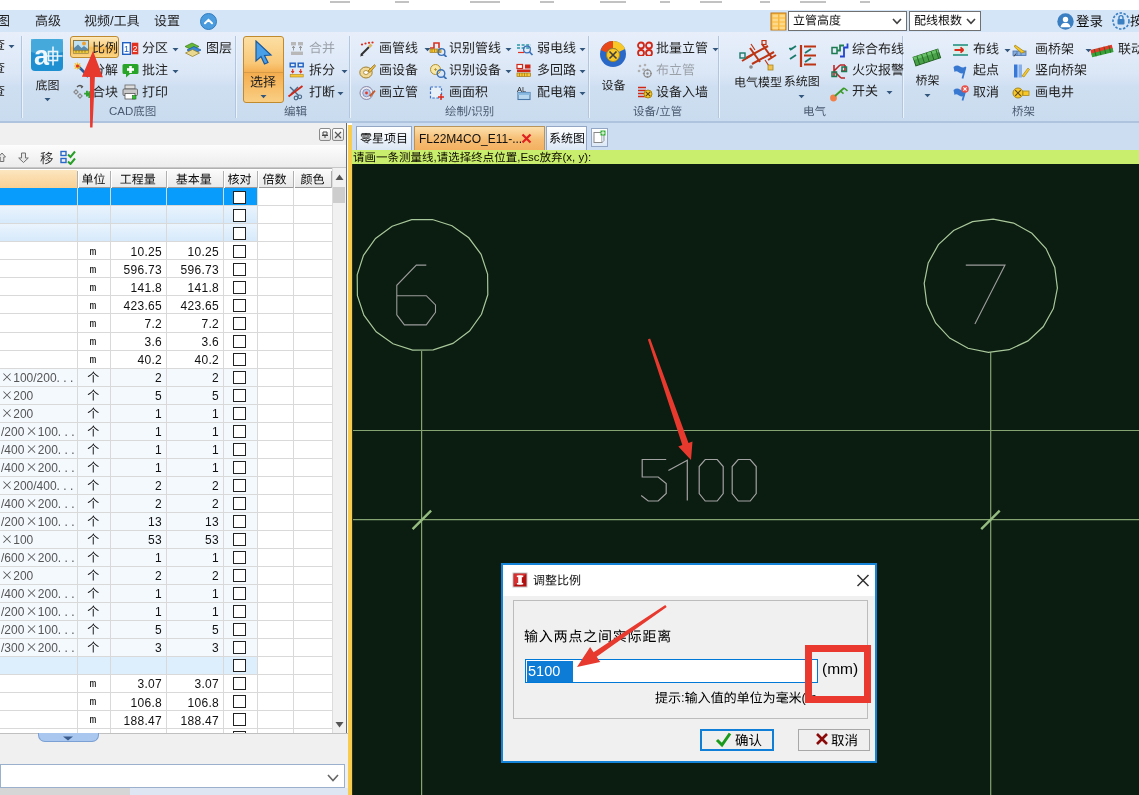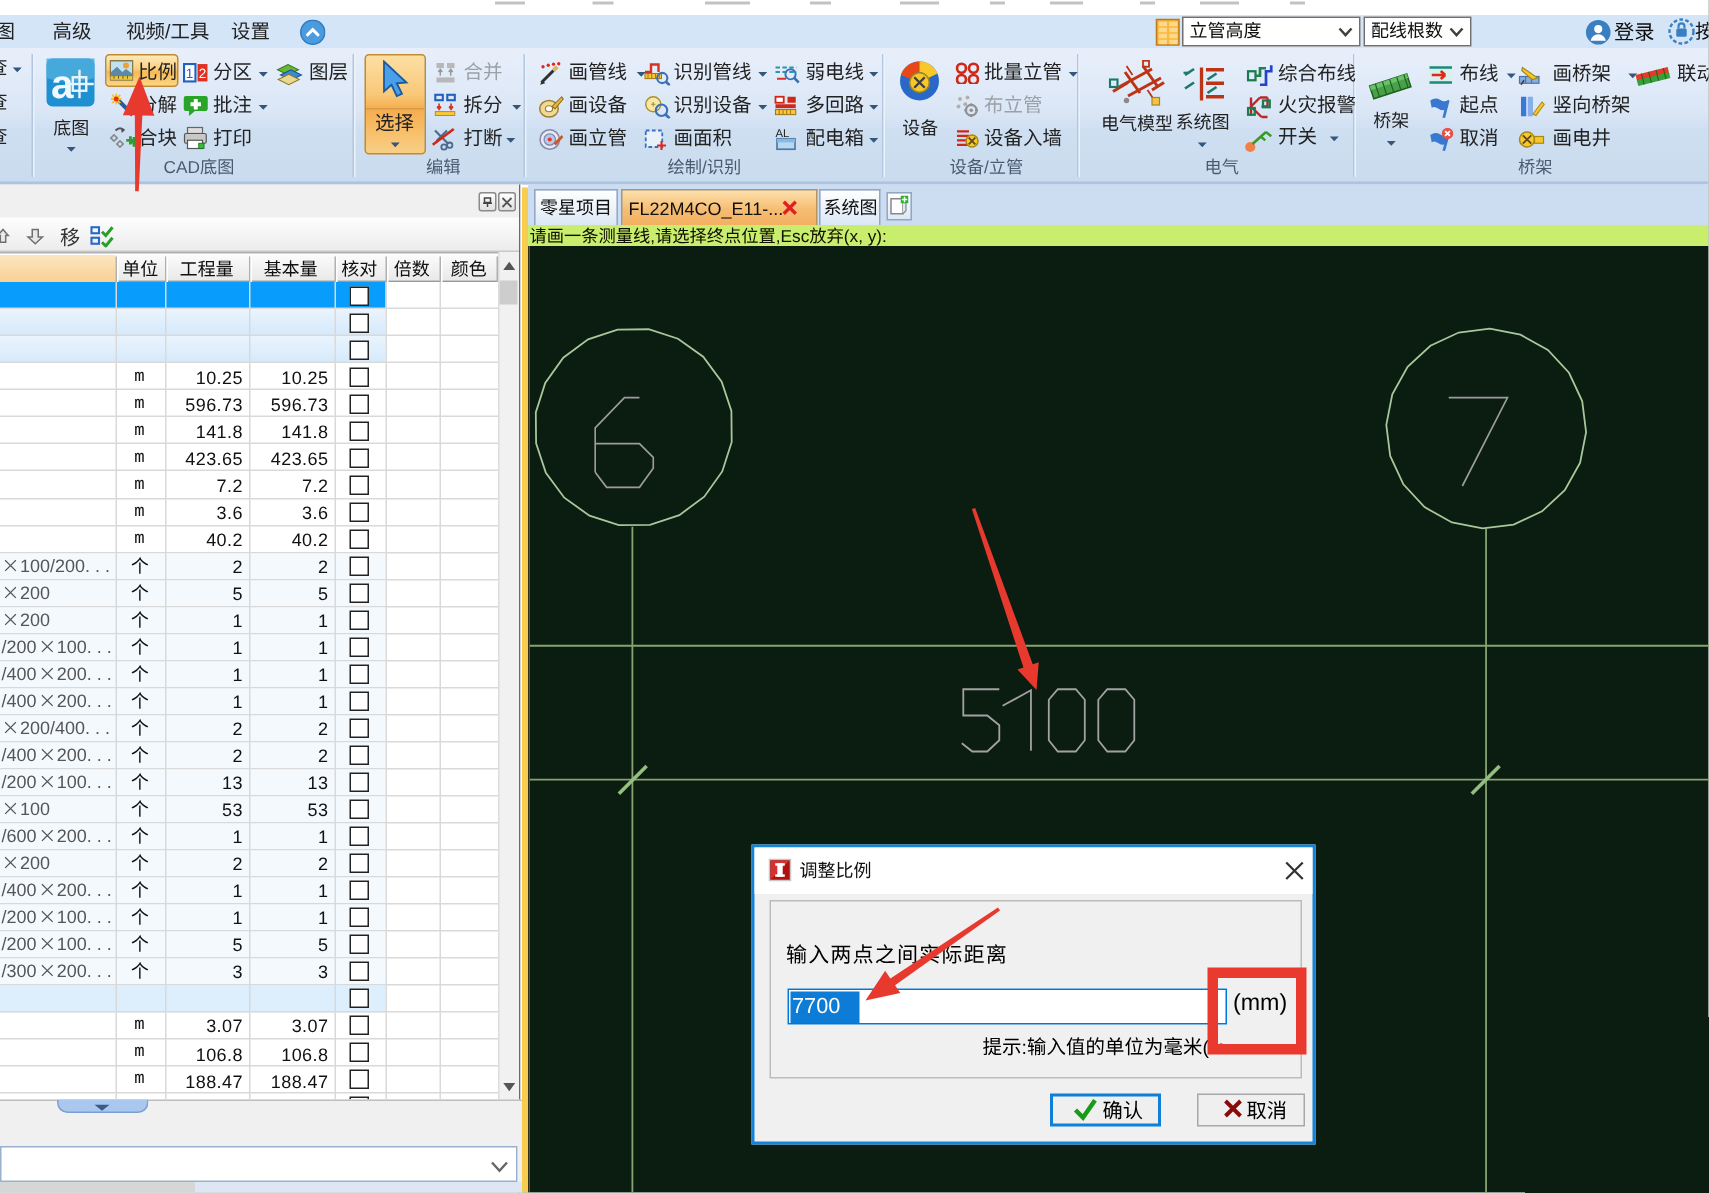--- a/index.html
+++ b/index.html
@@ -1435,21 +1435,21 @@
         <use href="#c5" x="4229"></use>
         <use href="#c116" x="5286"></use>
         <use href="#c32" x="6343"></use>
         <use href="#c117" x="7400"></use>
         <use href="#c109" x="8457"></use>
         <use href="#c80" x="9514"></use>
       </g>
     </svg>
 <div class="a" style="left:22px;top:94px;width:293px;height:24px;background:#fff;border:1px solid #0078d7"></div>
 <div class="a" style="left:23.5px;top:95.5px;width:46px;height:21px;background:#0c7cd6"></div>
-<div class="a" style="left:25px;top:98px;font-size:14.5px;color:#fff">7700</div>
+<div class="a" style="left:25px;top:98px;font-size:14.5px;color:#fff">5100</div>
 <div class="a" style="left:319px;top:95px;font-size:15.5px;color:#000">(mm)</div>
 <svg class="ct " style="left:152.0px;top:125.5px;width:161.8px;height:13px" viewBox="0 0 12444 1000" fill="#000">
       <g>
         <use href="#c50" x="0"></use>
         <use href="#c79" x="1000"></use>
         <text x="2000" y="880" font-size="1000" font-family="Liberation Sans">:</text>
         <use href="#c112" x="2278"></use>
         <use href="#c11" x="3278"></use>
         <use href="#c10" x="4278"></use>
         <use href="#c76" x="5278"></use>

